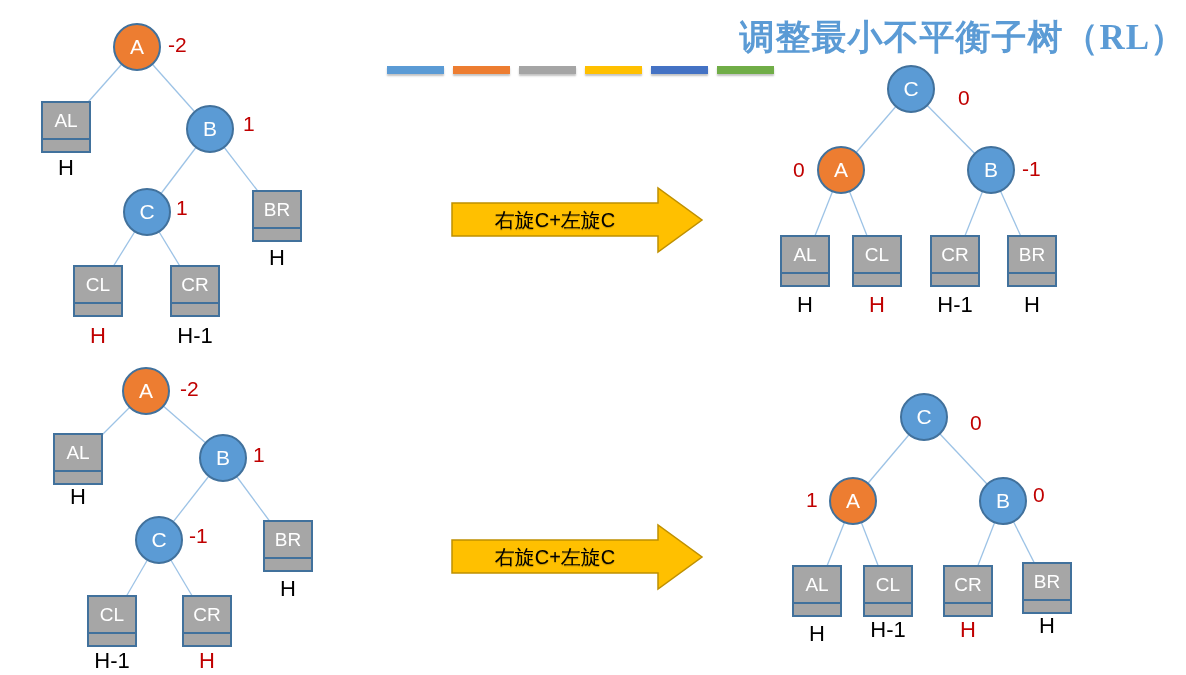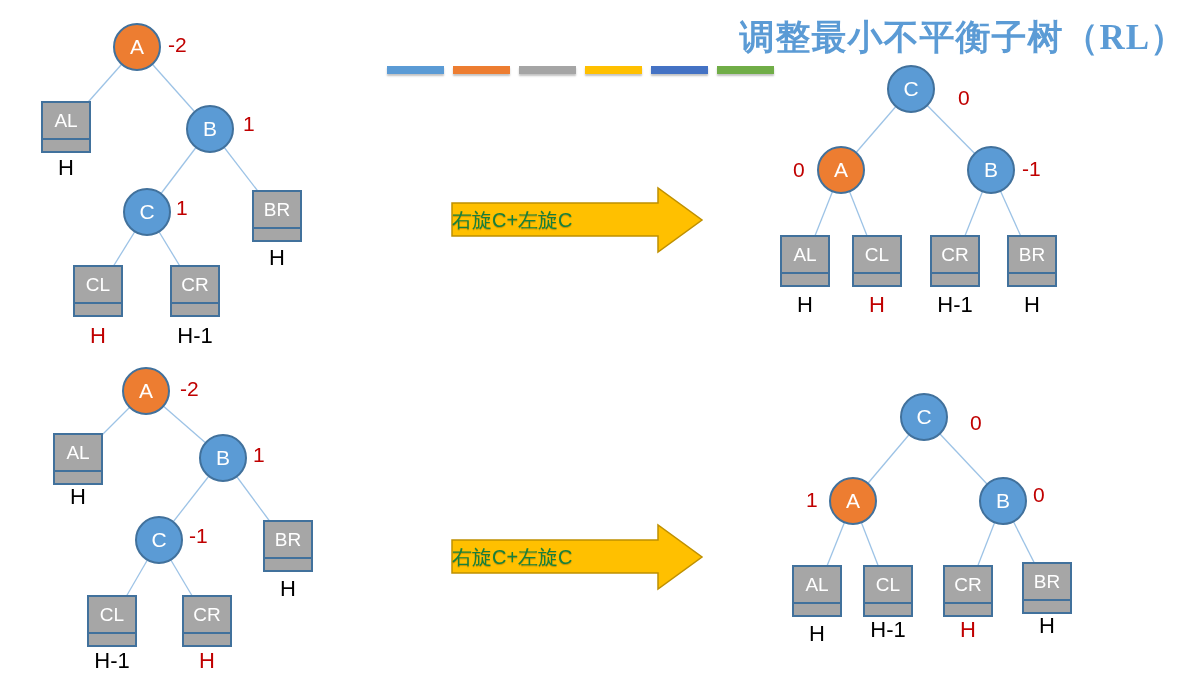--- a/index.html
+++ b/index.html
@@ -28,21 +28,21 @@
     border:2px solid #41719C; box-sizing:border-box;
   }
   .ebox .lbl {
     height:35px; display:flex; align-items:center; justify-content:center;
     color:#fff; font-size:19px; border-bottom:2px solid #41719C;
   }
   .bf { position:absolute; color:#C00000; font-size:21px; white-space:nowrap; }
   .hl { position:absolute; width:48px; text-align:center; color:#000; font-size:22px; white-space:nowrap; }
   .hl.red { color:#C00000; }
   .arrow-label {
-    position:absolute; width:206px; color:#15803d;
+    position:absolute; width:206px; text-align:center; color:#000000;
     font-size:20px; text-shadow:0 1px 1px rgba(0,0,0,.25); white-space:nowrap;
   }
 </style>
 </head>
 <body>
 
 <div class="canvas">
 
   <svg class="layer" width="1186" height="675">
     <g fill="none" stroke-width="1.3" stroke="#9DC3E6">

